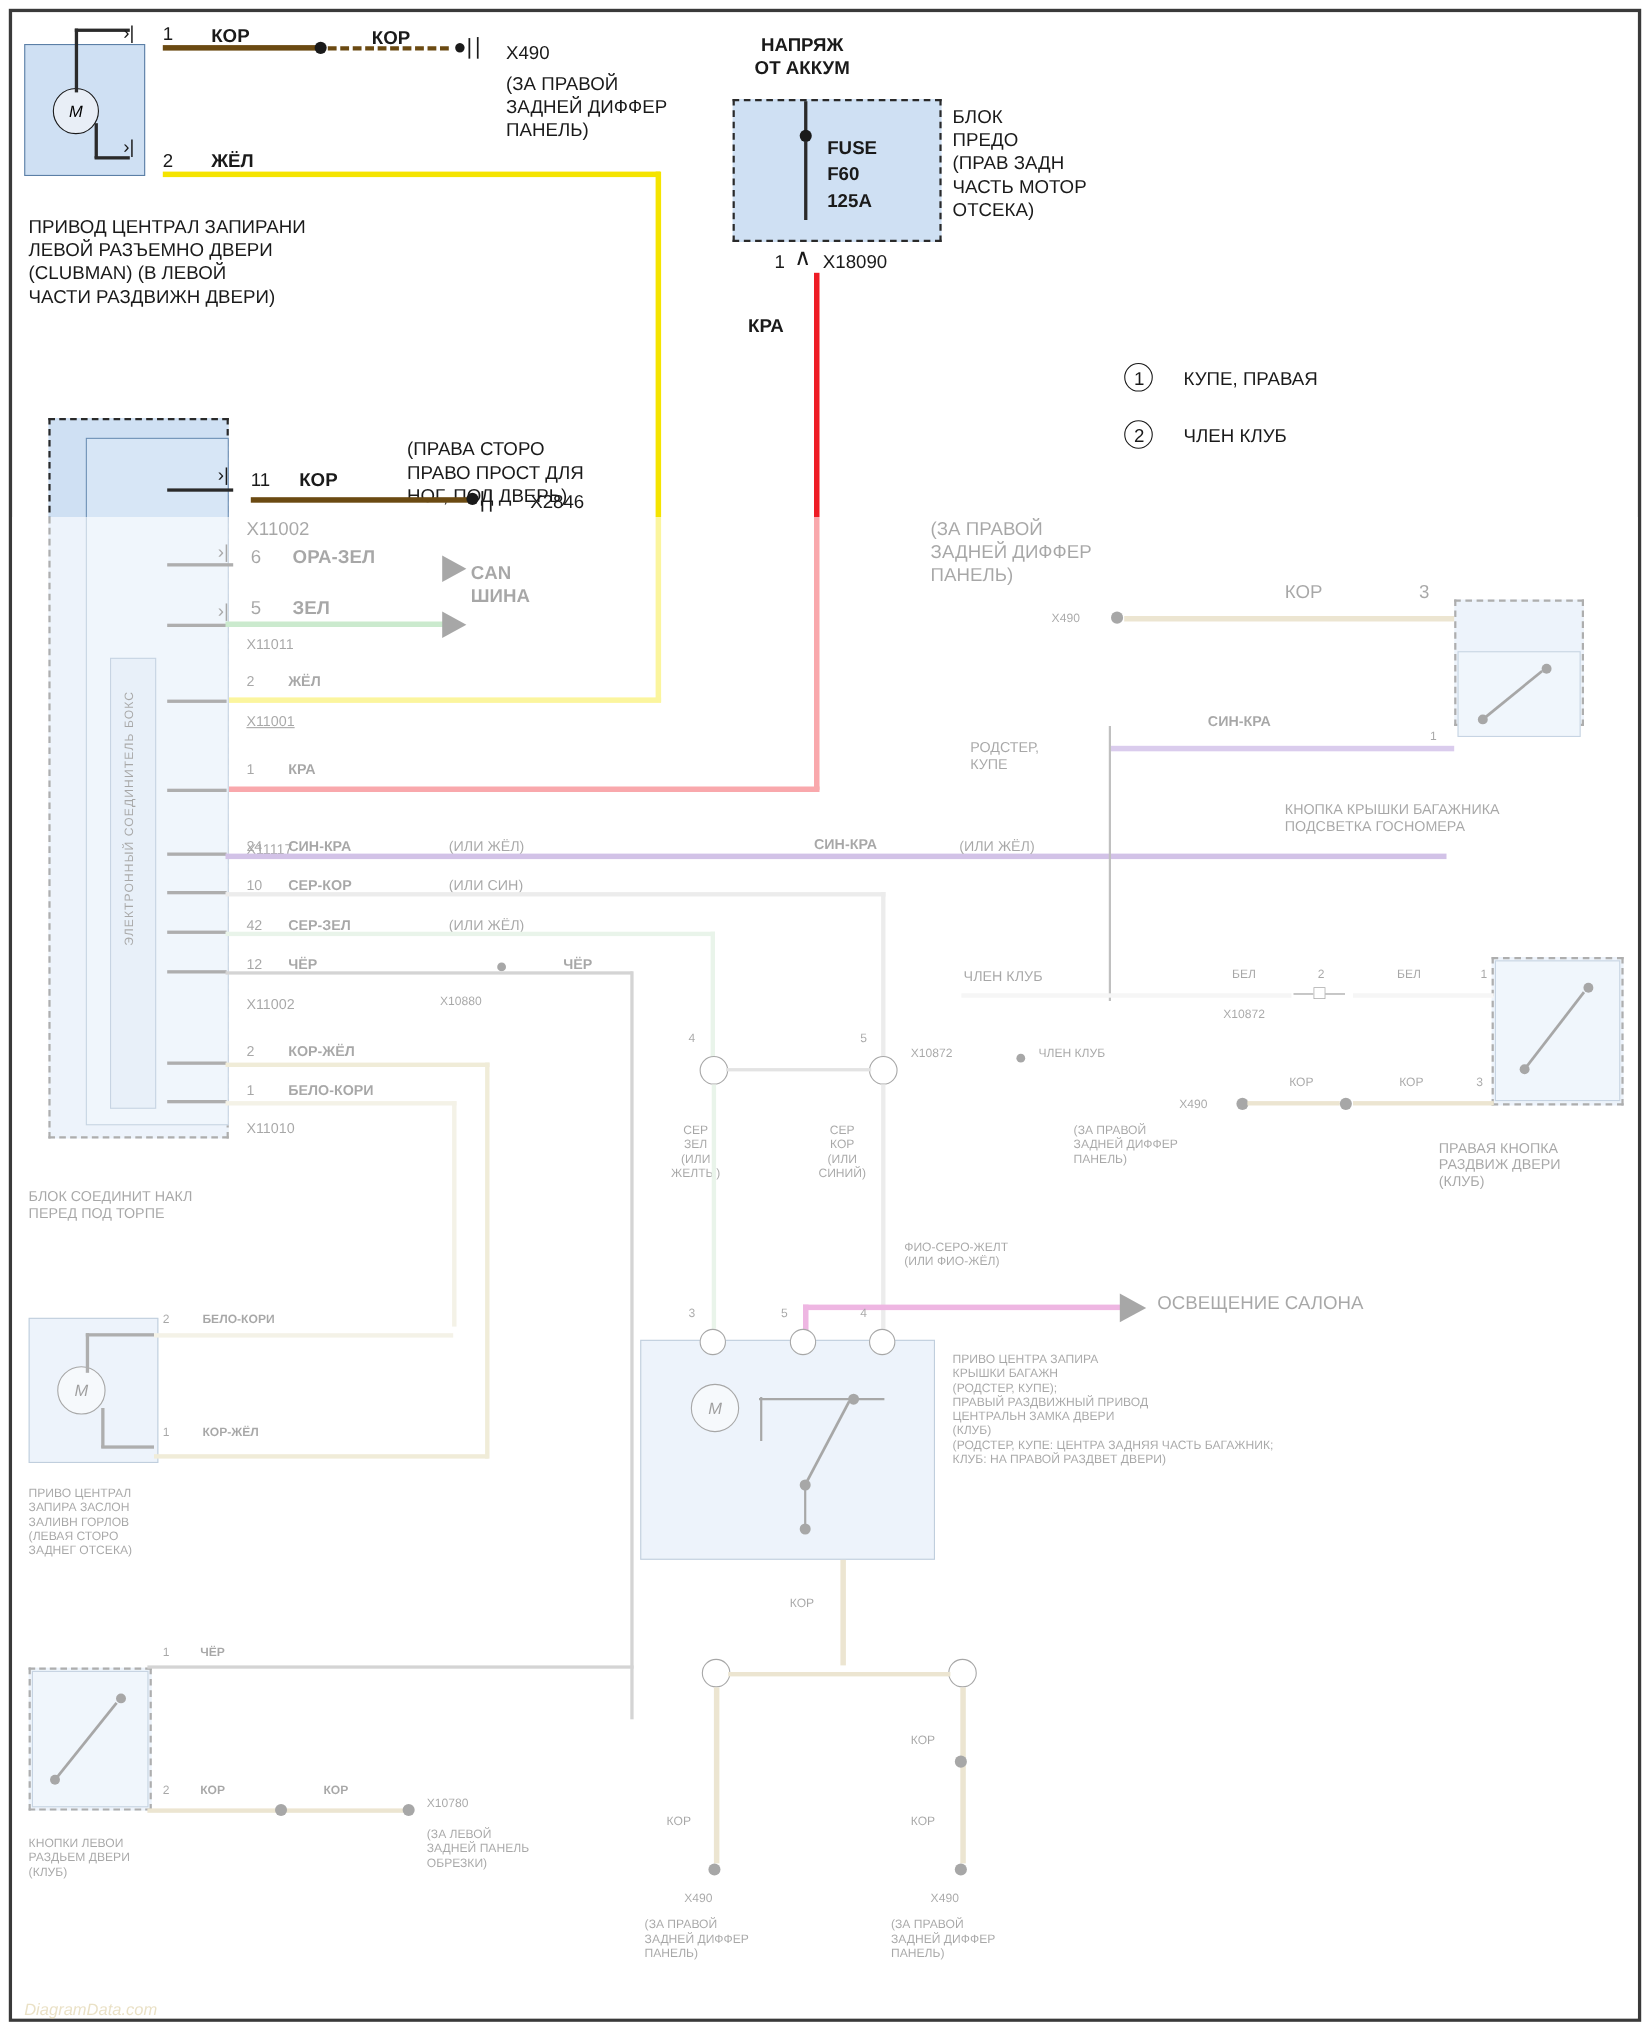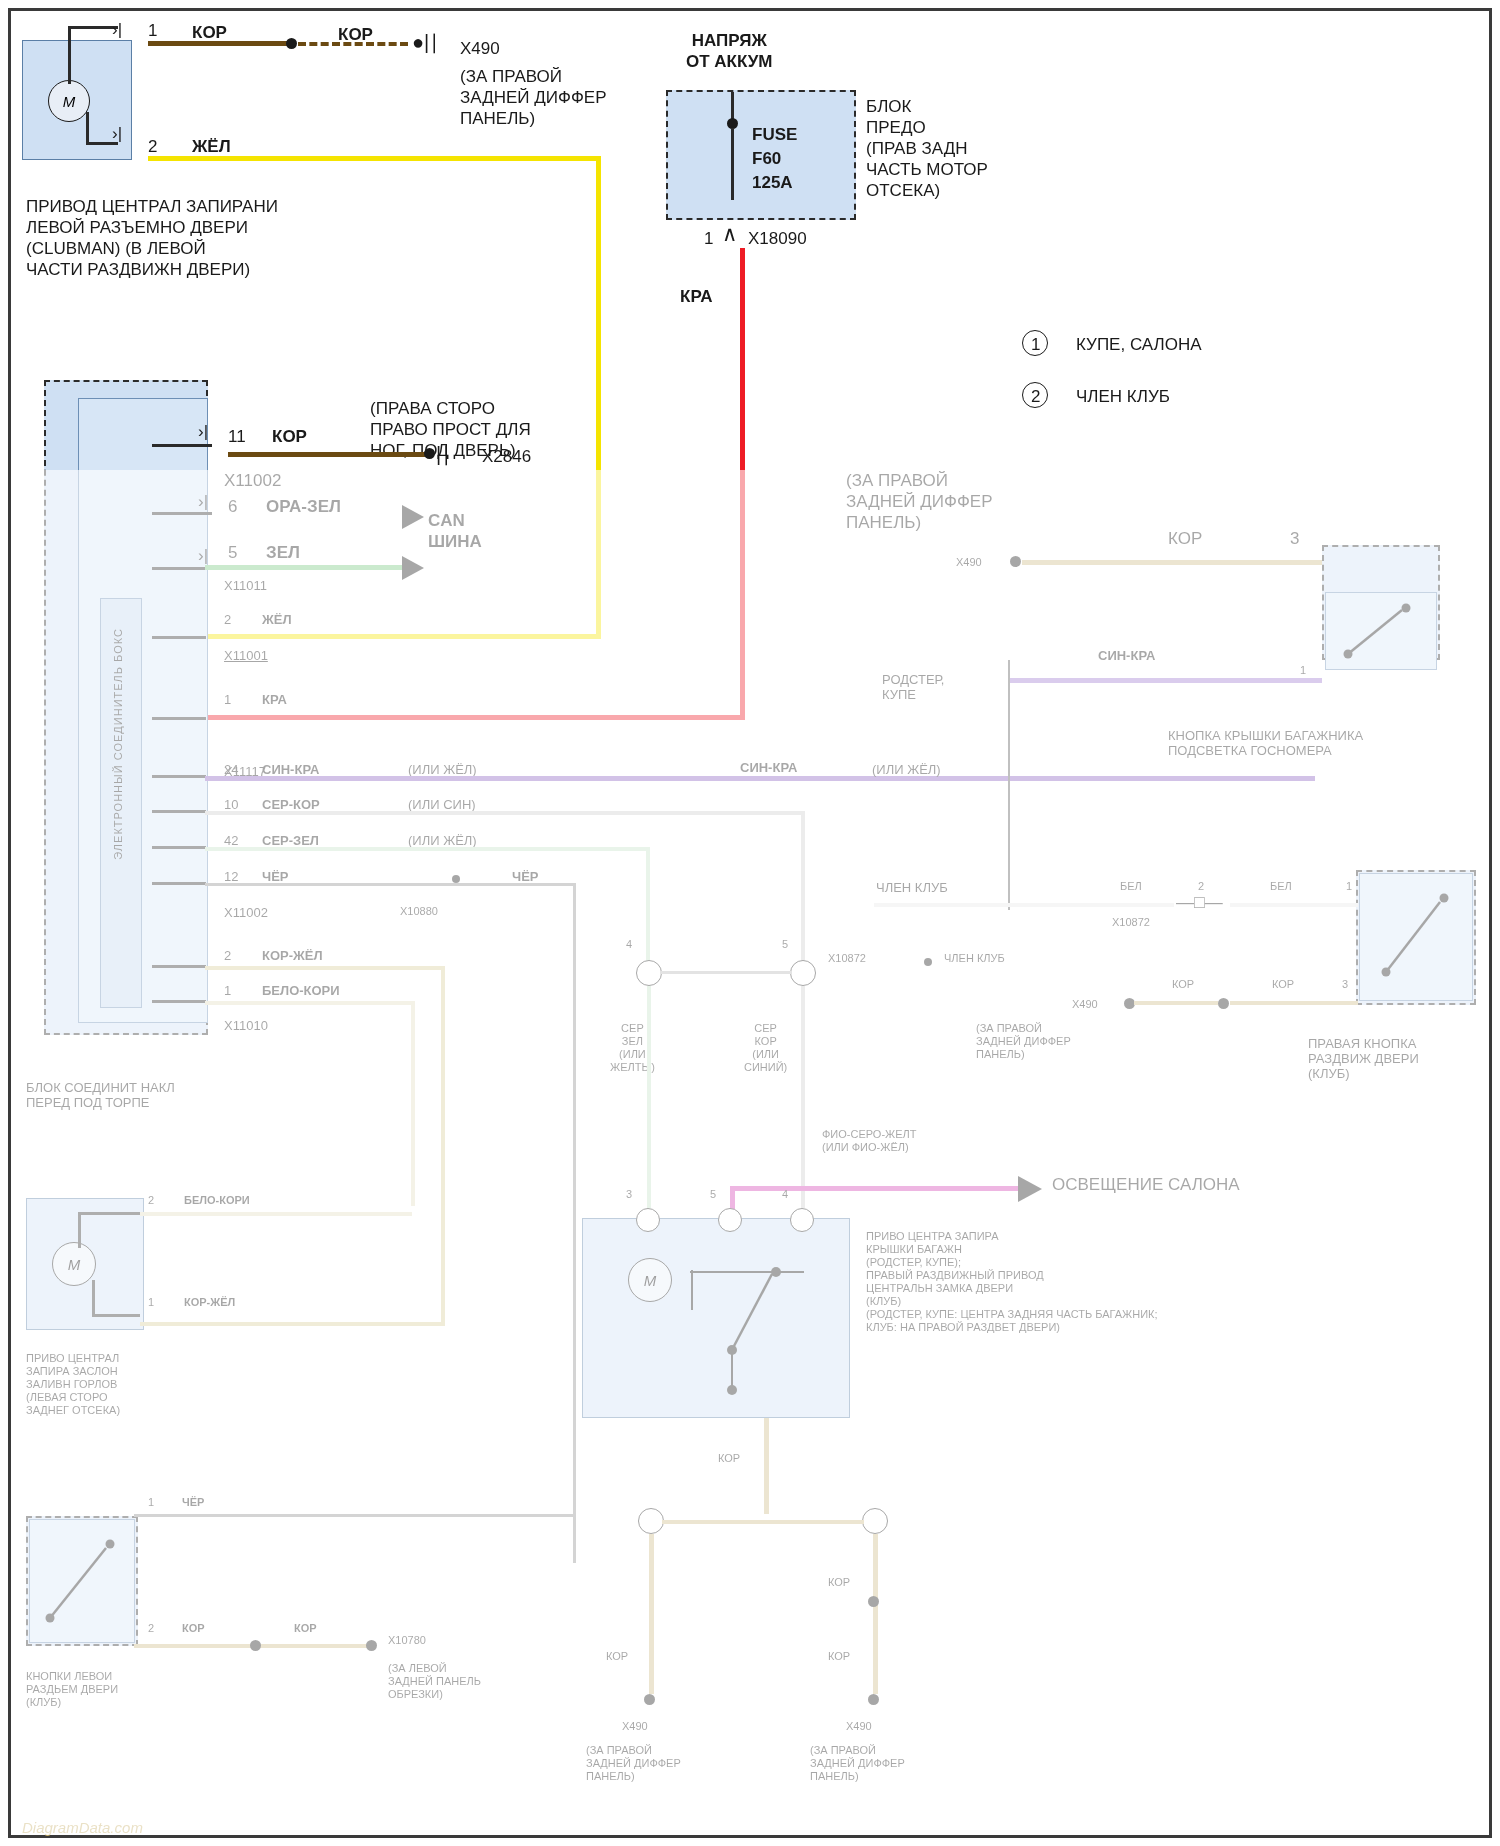--- a/index.html
+++ b/index.html
@@ -182,21 +182,21 @@
 ОТСЕКА)</div>
   <div class="lbl" style="left:704px; top:228px;">1</div>
   <div class="conn" style="left:722px; top:222px; font-size:21px;">∧</div>
   <div class="lbl" style="left:748px; top:228px;">X18090</div>
   <div class="lbl b" style="left:680px; top:286px;">КРА</div>
   <div class="wire v" style="left:740px; top:248px; height:470px; width:5px; background:#ee1c25;"></div>
   <div class="wire h" style="left:205px; top:715px; width:540px; height:5px; background:#ee1c25;"></div>
 
   <div class="circ" style="left:1022px; top:330px; width:26px; height:26px;"></div>
   <div class="lbl" style="left:1031px; top:334px;">1</div>
-  <div class="lbl" style="left:1076px; top:334px;">КУПЕ, САЛОНА</div>
+  <div class="lbl" style="left:1076px; top:334px;">КУПЕ, ПРАВАЯ</div>
   <div class="circ" style="left:1022px; top:382px; width:26px; height:26px;"></div>
   <div class="lbl" style="left:1031px; top:386px;">2</div>
   <div class="lbl" style="left:1076px; top:386px;">ЧЛЕН КЛУБ</div>
 
   <div class="box dash" style="left:44px; top:380px; width:164px; height:655px; background:#cfe0f3; border:2px dashed #2a2a2a;"></div>
   <div class="box pale" style="left:78px; top:398px; width:130px; height:625px;"></div>
   <div class="box pale" style="left:100px; top:598px; width:42px; height:410px; background:#c3d8ee;"></div>
   <div class="vert-text" style="left:112px; top:628px;">ЭЛЕКТРОННЫЙ СОЕДИНИТЕЛЬ БОКС</div>
 
   <div class="lbl" style="left:370px; top:398px;">(ПРАВА СТОРО

